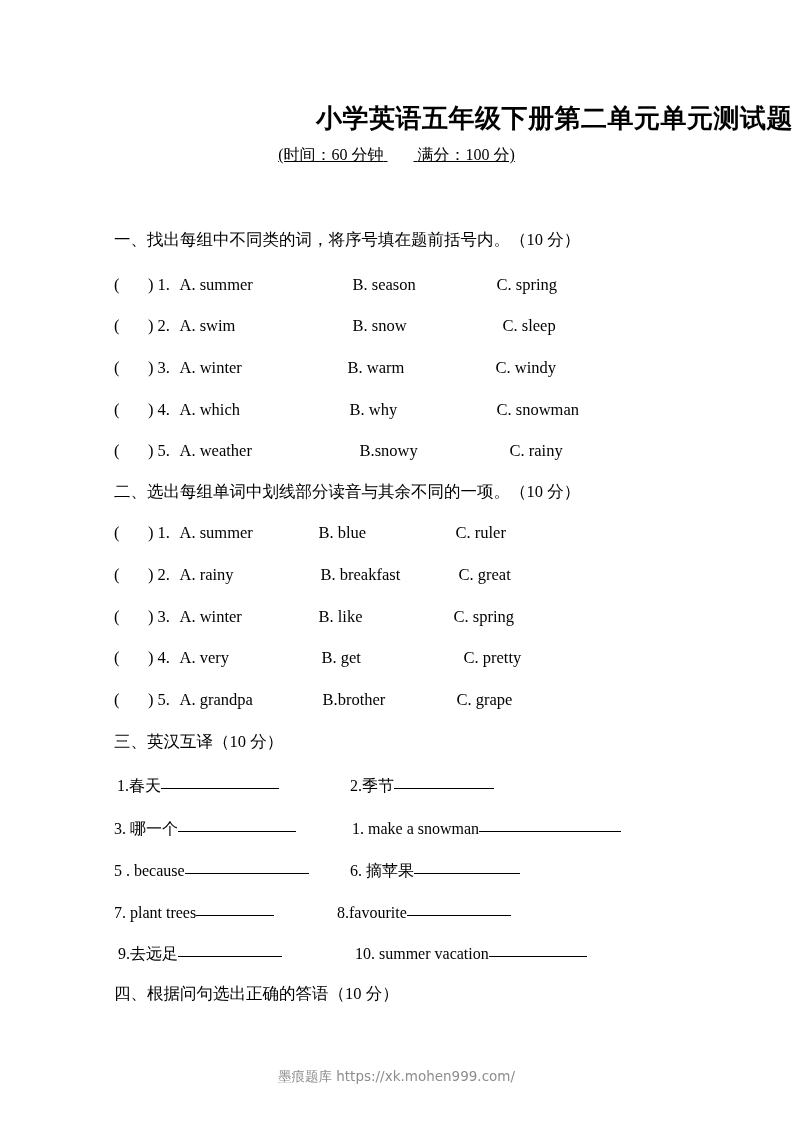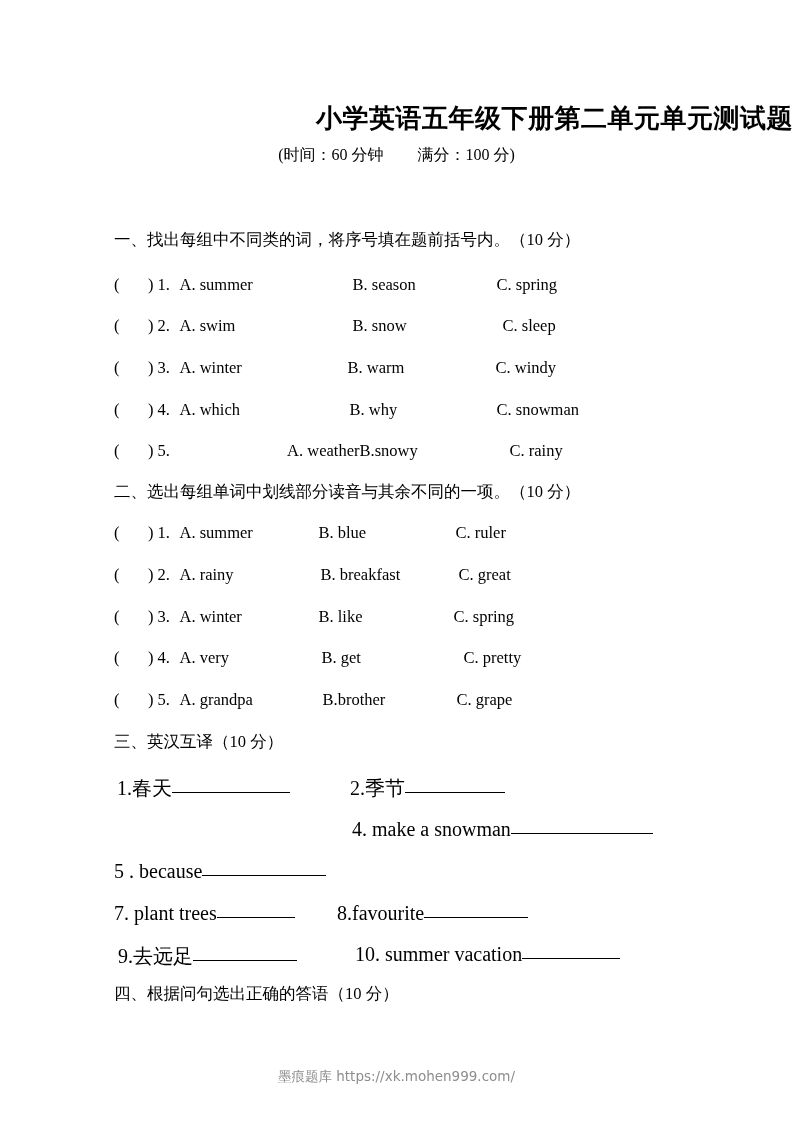--- a/index.html
+++ b/index.html
@@ -33,20 +33,21 @@
     position: absolute;
     left: 0; right: 0;
     top: 101px;
   }
   .doc-subtitle {
     text-align: center;
     font-size: 16px;
     position: absolute;
     left: 0; right: 0;
     top: 145px;
+    text-decoration: underline;
   }
   .doc-subtitle .gap { display: inline-block; width: 26px; }
 
   .id-row {
     position: absolute;
     top: 188px;
     left: 195px;
     width: 420px;
     display: flex;
     font-size: 16.5px;
@@ -74,21 +75,21 @@
   }
   .paren { display: inline-block; }
   .paren .open { display: inline-block; width: 34px; }
   .opt-a { display: inline-block; }
   .opt-b { display: inline-block; }
   .opt-c { display: inline-block; }
 
   
   .tr-row {
     position: absolute;
-    font-size: 20px;
+    font-size: 16px;
     white-space: nowrap;
   }
   .tr-item { display: inline-block; }
   .blank {
     display: inline-block;
     border-bottom: 1.3px solid #000;
     vertical-align: 2px;
     height: 13px;
   }
 
@@ -147,21 +148,21 @@
     <span class="paren"><span class="open">(</span>)</span>
     <span style="display:inline-block;width:22px;text-align:left;padding-left:4px;">4.</span>
     <span class="opt-a" style="width:170px;">A. which</span>
     <span class="opt-b" style="width:147px;">B. why</span>
     <span class="opt-c">C. snowman</span>
   </div>
 
   <div class="choice-row" style="top:441px;">
     <span class="paren"><span class="open">(</span>)</span>
     <span style="display:inline-block;width:22px;text-align:left;padding-left:4px;">5.</span>
-    <span class="opt-a" style="width:180px;text-align:right;">A. weather</span>
+    <span class="opt-a" style="width:180px;">A. weather</span>
     <span class="opt-b" style="width:150px;">B.snowy</span>
     <span class="opt-c">C. rainy</span>
   </div>
 
   <div class="section-heading" style="top:481px;">二、选出每组单词中划线部分读音与其余不同的一项。（10 分）</div>
 
   <div class="choice-row" style="top:523px;">
     <span class="paren"><span class="open">(</span>)</span>
     <span style="display:inline-block;width:22px;text-align:left;padding-left:4px;">1.</span>
     <span class="opt-a" style="width:139px;">A. summer</span>
@@ -203,27 +204,33 @@
 
   <div class="section-heading" style="top:731px;">三、英汉互译（10 分）</div>
 
   <div class="tr-row" style="top:775px; left:117px;">
     <span class="tr-item">1.春天</span><span class="blank" style="width:118px;"></span>
   </div>
   <div class="tr-row" style="top:775px; left:350px;">
     <span class="tr-item">2.季节</span><span class="blank" style="width:100px;"></span>
   </div>
 
+  <div class="tr-row" style="top:818px; left:114px;">
+    <span class="tr-item">3.  哪一个</span><span class="blank" style="width:118px;"></span>
+  </div>
   <div class="tr-row" style="top:818px; left:352px;">
-    <span class="tr-item">4. make a snowman</span><span class="blank" style="width:142px;"></span>
+    <span class="tr-item">1. make a snowman</span><span class="blank" style="width:142px;"></span>
   </div>
 
   <div class="tr-row" style="top:860px; left:114px;">
     <span class="tr-item">5 . because </span><span class="blank" style="width:124px;"></span>
   </div>
+  <div class="tr-row" style="top:860px; left:350px;">
+    <span class="tr-item">6.  摘苹果</span><span class="blank" style="width:106px;"></span>
+  </div>
 
   <div class="tr-row" style="top:902px; left:114px;">
     <span class="tr-item">7. plant trees </span><span class="blank" style="width:78px;"></span>
   </div>
   <div class="tr-row" style="top:902px; left:337px;">
     <span class="tr-item">8.favourite</span><span class="blank" style="width:104px;"></span>
   </div>
 
   <div class="tr-row" style="top:943px; left:118px;">
     <span class="tr-item"> 9.去远足</span><span class="blank" style="width:104px;"></span>

